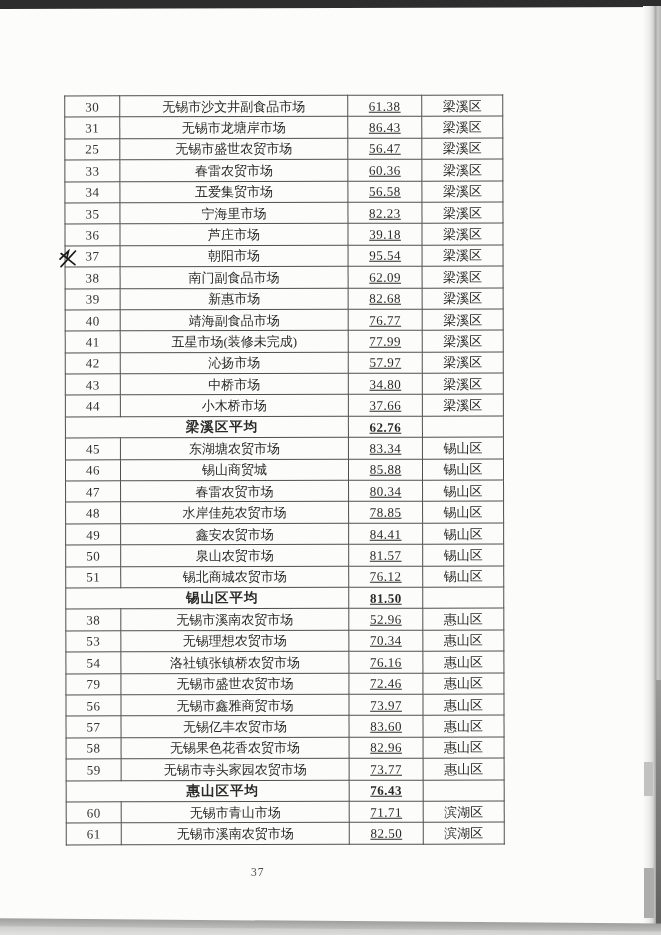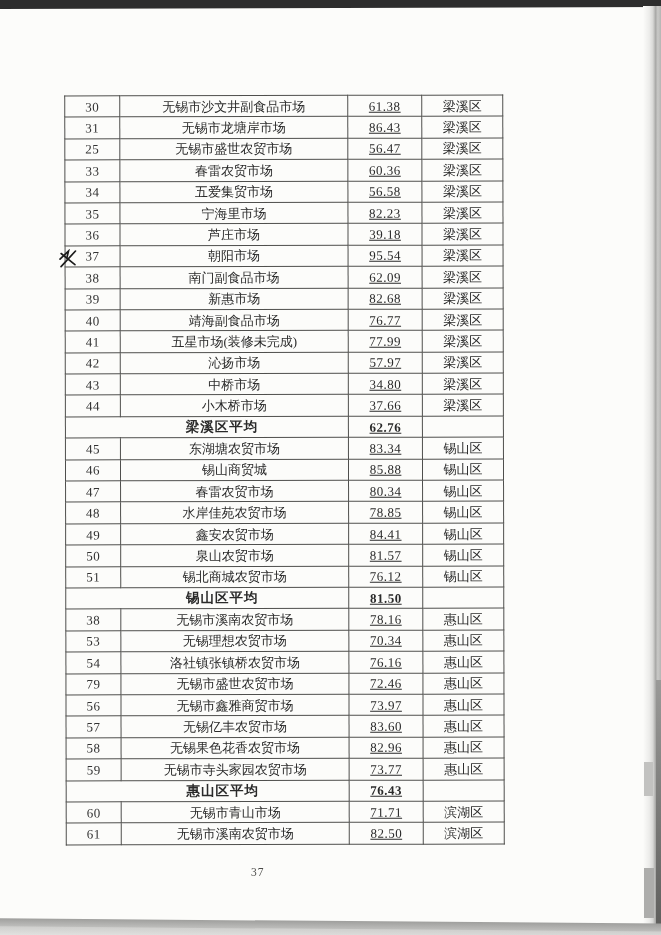--- a/index.html
+++ b/index.html
@@ -214,21 +214,21 @@
           <td class="c dist">锡山区</td>
         </tr>
         <tr class="avg">
           <td colspan="2" class="c label">锡山区平均</td>
           <td class="c score">81.50</td>
           <td class="c"></td>
         </tr>
         <tr>
           <td class="c no">38</td>
           <td class="name">无锡市溪南农贸市场</td>
-          <td class="c score">78.16</td>
+          <td class="c score">52.96</td>
           <td class="c dist">惠山区</td>
         </tr>
         <tr>
           <td class="c no">53</td>
           <td class="name">无锡理想农贸市场</td>
           <td class="c score">70.34</td>
           <td class="c dist">惠山区</td>
         </tr>
         <tr>
           <td class="c no">54</td>

